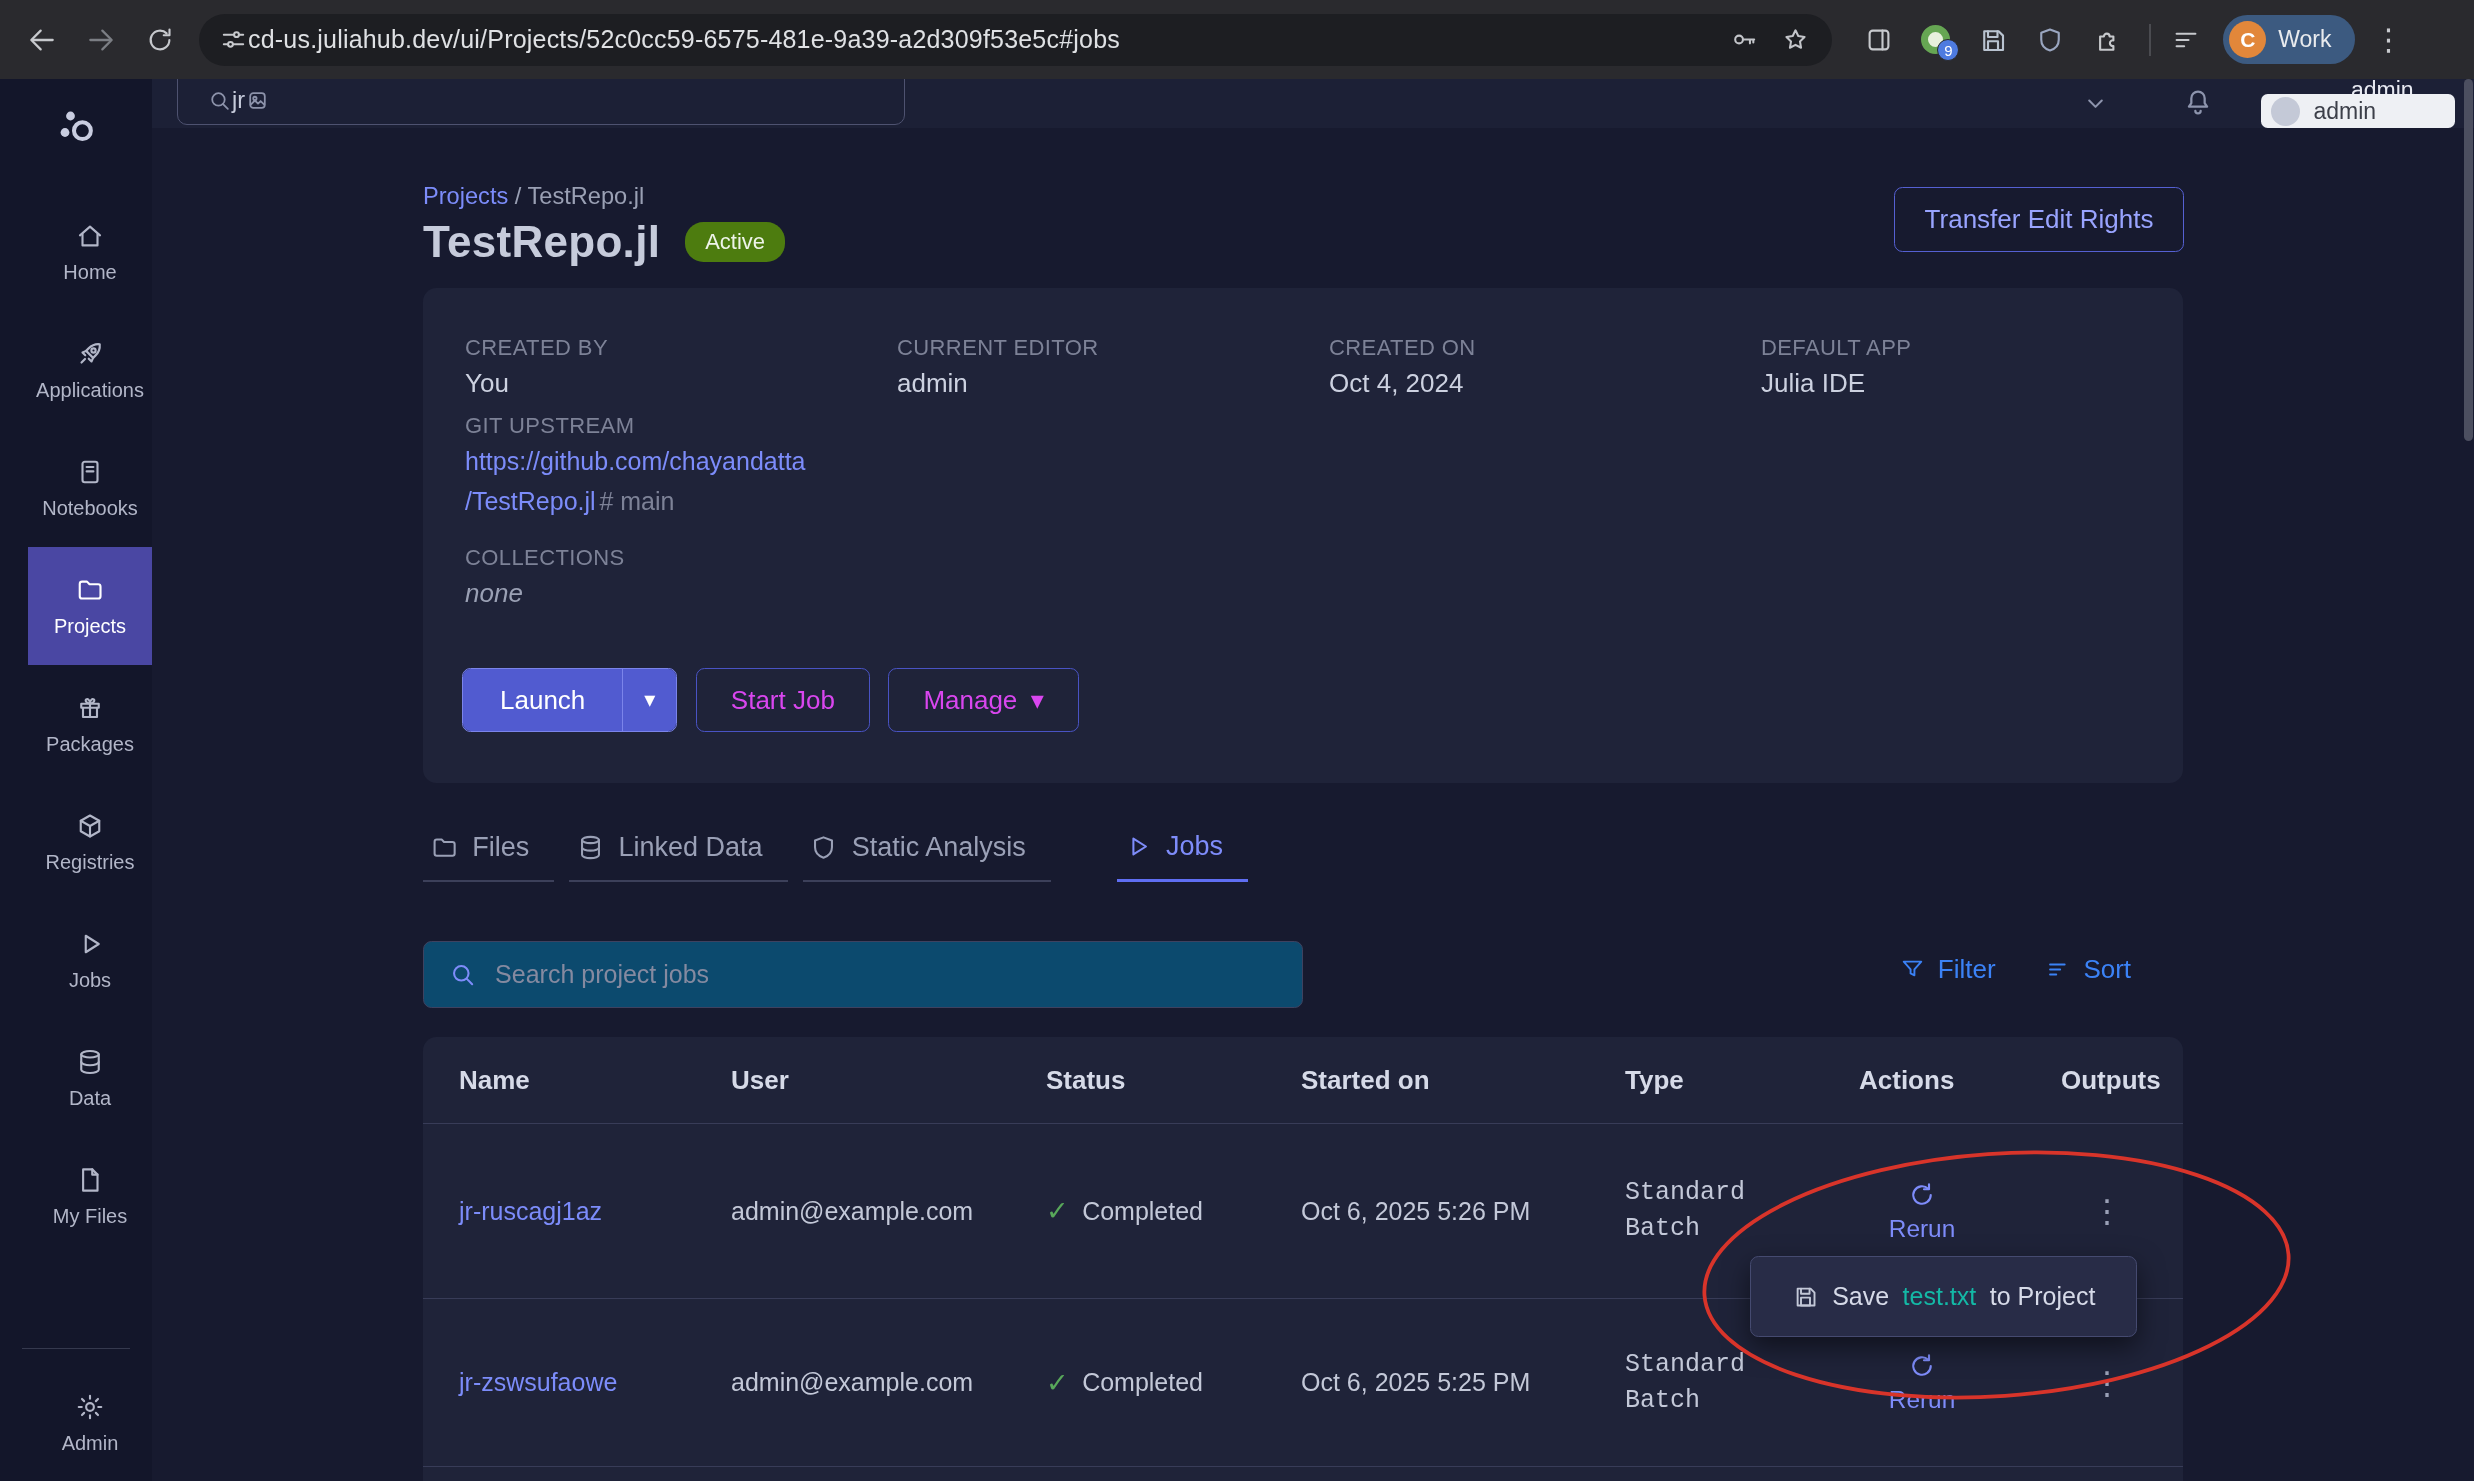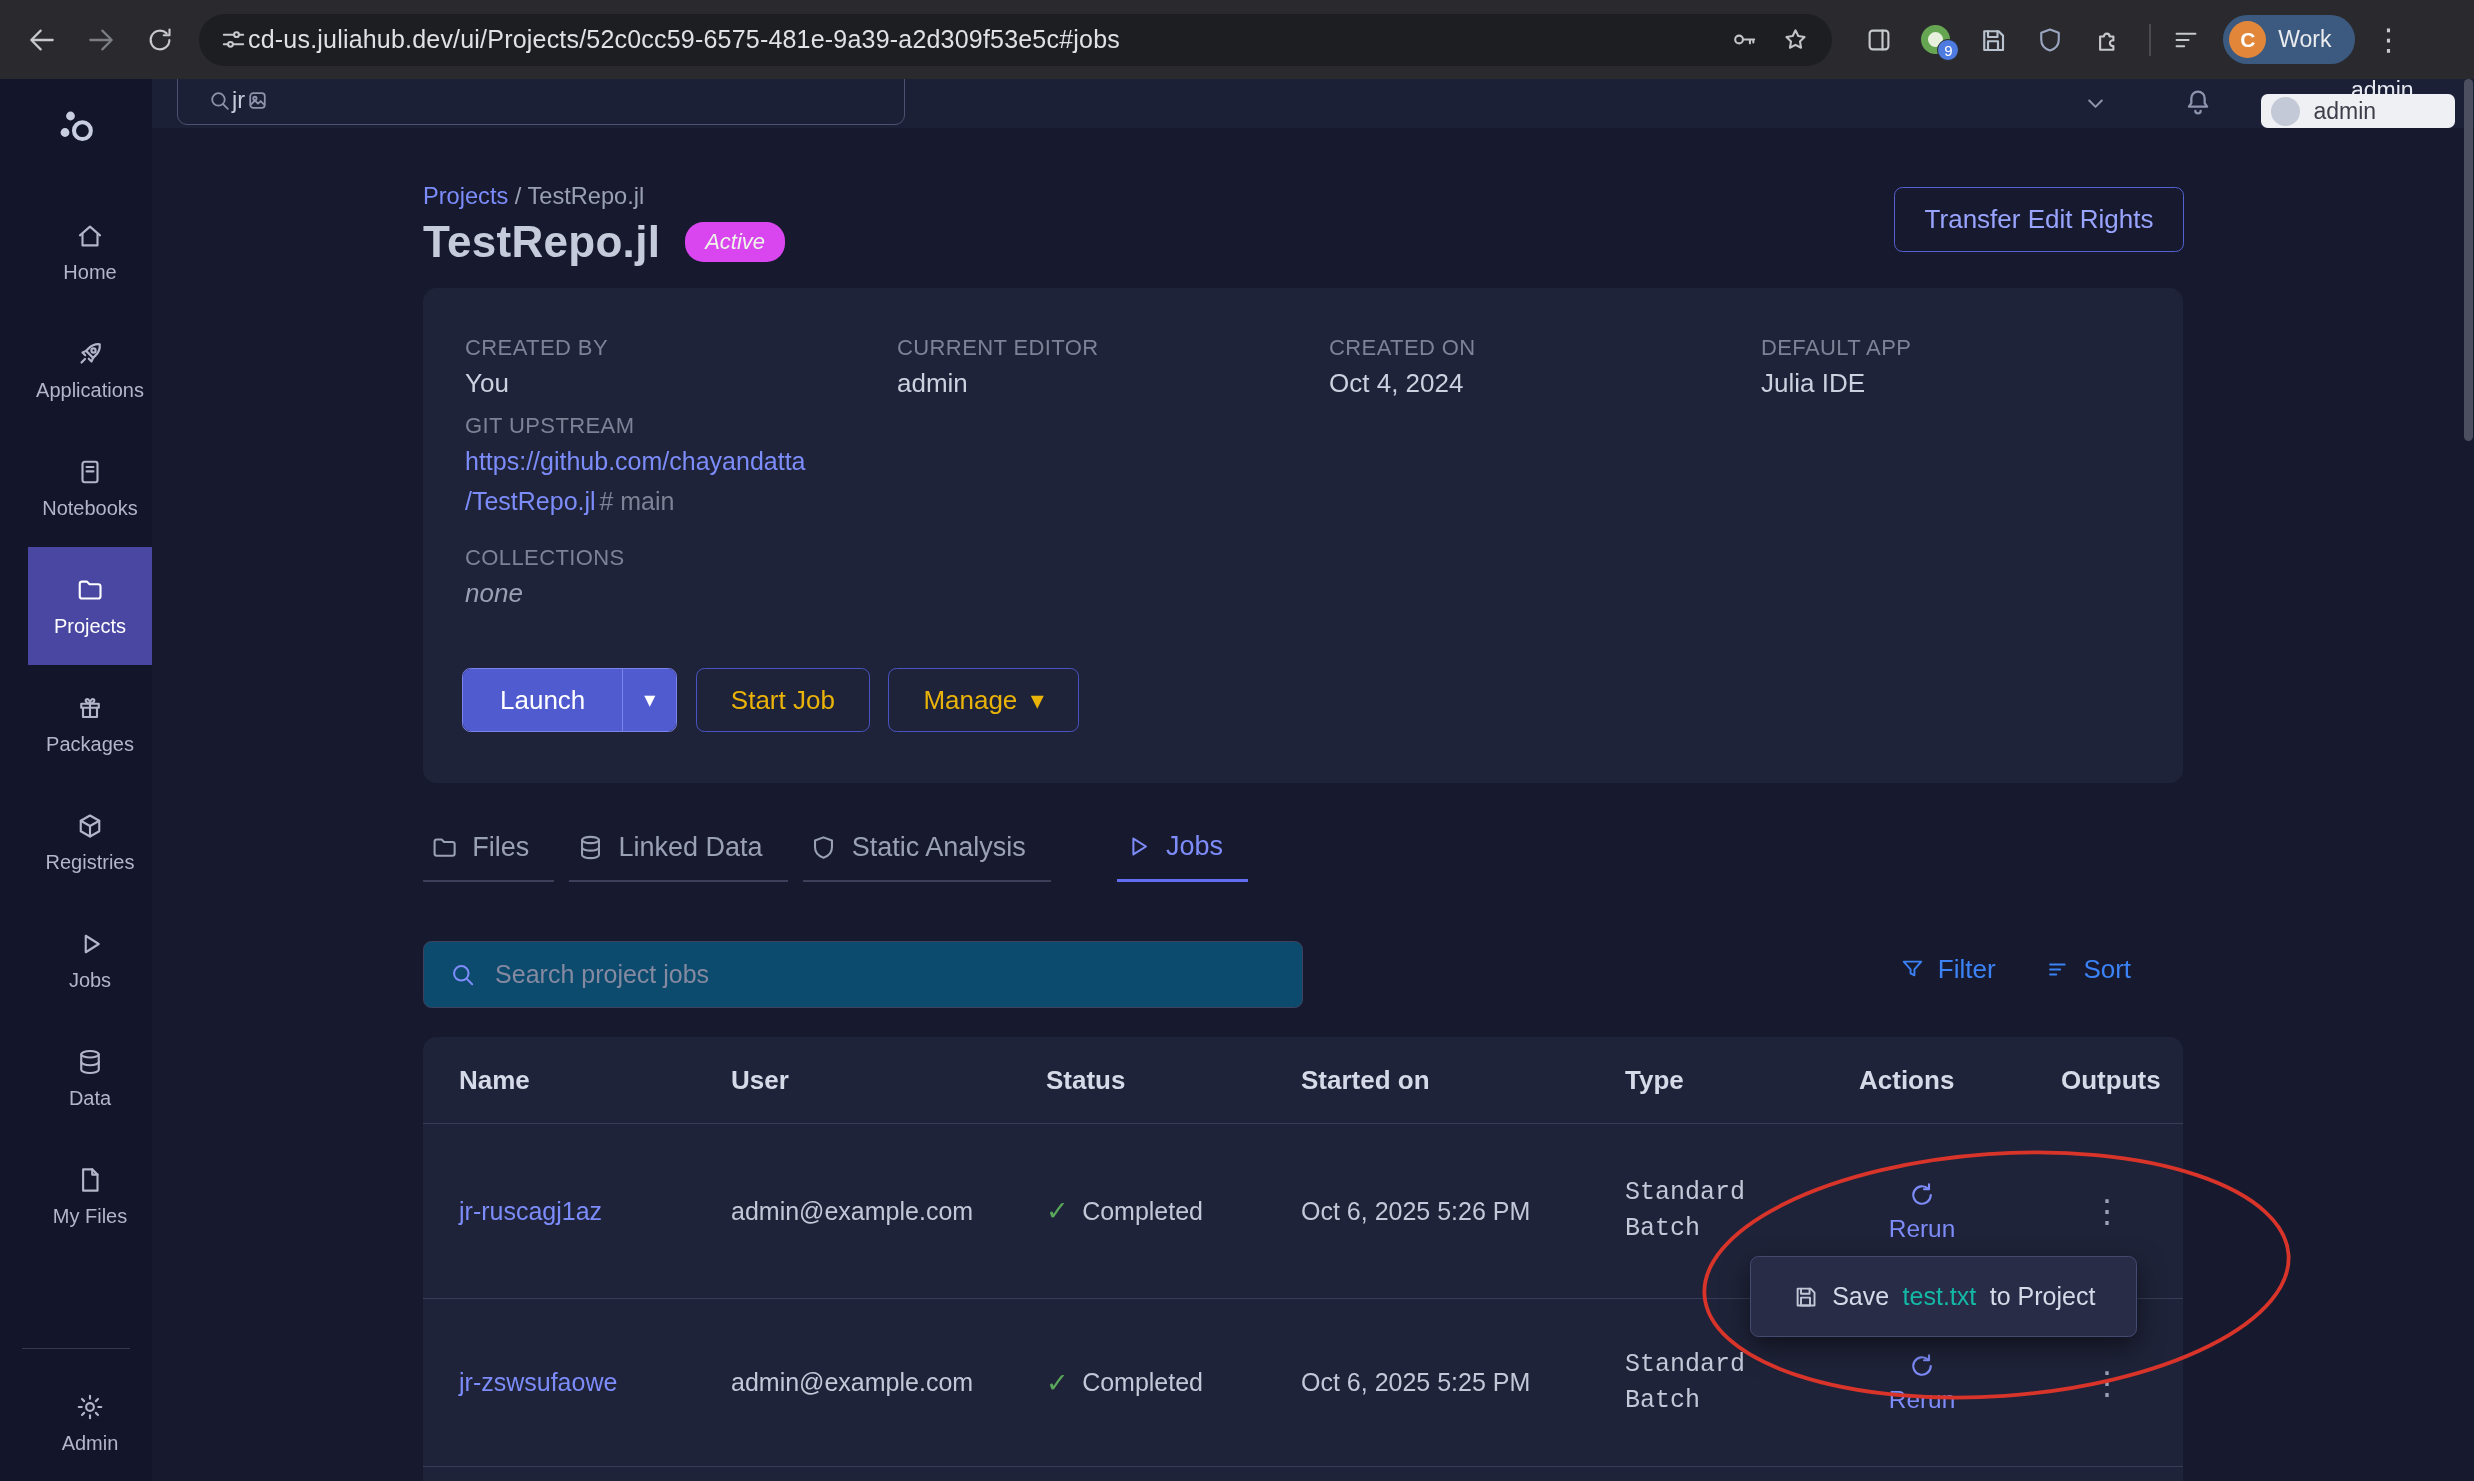--- a/index.html
+++ b/index.html
@@ -70,43 +70,43 @@
 
   .scrollbar { position:absolute; right:0; top:0; bottom:0; width:13.5px; }
   .scroll-thumb { position:absolute; top:0; right:1.7px; width:9.3px; height:362px;
                   background:#4c4f60; border-radius:5px; }
 
   
   .breadcrumb { position:absolute; left:271px; top:104px; font-size:23.6px; color:#9aa0b4; }
   .breadcrumb a { color:#7c8cfa; text-decoration:none; cursor:pointer; }
   .title-row { position:absolute; left:271px; top:138px; display:flex; align-items:center; gap:25px; }
   .page-title { font-size:44px; font-weight:600; color:#c6cbdb; letter-spacing:0.3px; }
-  .status-badge { background:#d946ef; color:#eef4e8; font-size:22px; border-radius:18.5px;
-                  padding:6.7px 20px;font-style:italic; }
+  .status-badge { background:#4d7c0f; color:#eef4e8; font-size:22px; border-radius:18.5px;
+                  padding:6.7px 20px; }
   .transfer-btn { position:absolute; left:1742px; top:108px; width:290px; height:65px;
                   border:1.7px solid #5560d2; border-radius:8.4px; background:transparent;
                   color:#99a4ff; font-size:26px; display:grid; place-items:center; cursor:pointer; }
 
   
   .info-card { position:absolute; left:271px; top:209px; width:1760px; height:495px;
                background:#1f2339; border-radius:13.5px; }
   .info-col { position:absolute; top:45px; }
   .lbl { font-size:22px; color:#7d8297; letter-spacing:0.4px; line-height:30px; }
   .val { font-size:26px; color:#ccd1e0; line-height:40px; }
   .git-link { font-size:25px; color:#7c8cfa; line-height:40px; cursor:pointer; }
   .git-branch { color:#7d8297; }
   .val-italic { font-style:italic; color:#9aa0b4; }
   .mt10 { margin-top:8.4px; } .mt26 { margin-top:22px; }
   .btn-row { position:absolute; left:39px; top:380px; height:64px; display:flex; gap:18.5px; }
   .launch-split { display:flex; border:0.8px solid #7b84ea; border-radius:8.4px; overflow:hidden; }
   .launch-main { background:#515bd0; color:#fff; font-size:26px; padding:0 37px;
                  display:grid; place-items:center; cursor:pointer; }
   .launch-caret { background:#515bd0; border-left:0.8px solid #7b84ea; width:54px;
                   display:grid; place-items:center; color:#fff; font-size:22px; cursor:pointer; }
-  .btn-outline { border:1.7px solid #4953c4; color:#eab308; border-radius:8.4px; font-size:26px;
+  .btn-outline { border:1.7px solid #4953c4; color:#d946ef; border-radius:8.4px; font-size:26px;
                  padding:0 34px; display:flex; align-items:center; gap:13.5px;
                  background:transparent; cursor:pointer; }
 
   
   .tabs { position:absolute; left:271px; top:752px; display:flex; align-items:flex-end; }
   .tab { display:flex; align-items:center; gap:13.5px; font-size:27px; color:#9aa0b6;
          padding:0 25px 17px 6.7px; border-bottom:2.5px solid #3c405a; margin-right:15px; cursor:pointer; }
   .tab svg { width:29px; height:29px; }
   .tab.active { color:#7e8cfa; border-bottom:3.4px solid #5f6ef2; margin-left:51px; }
 

